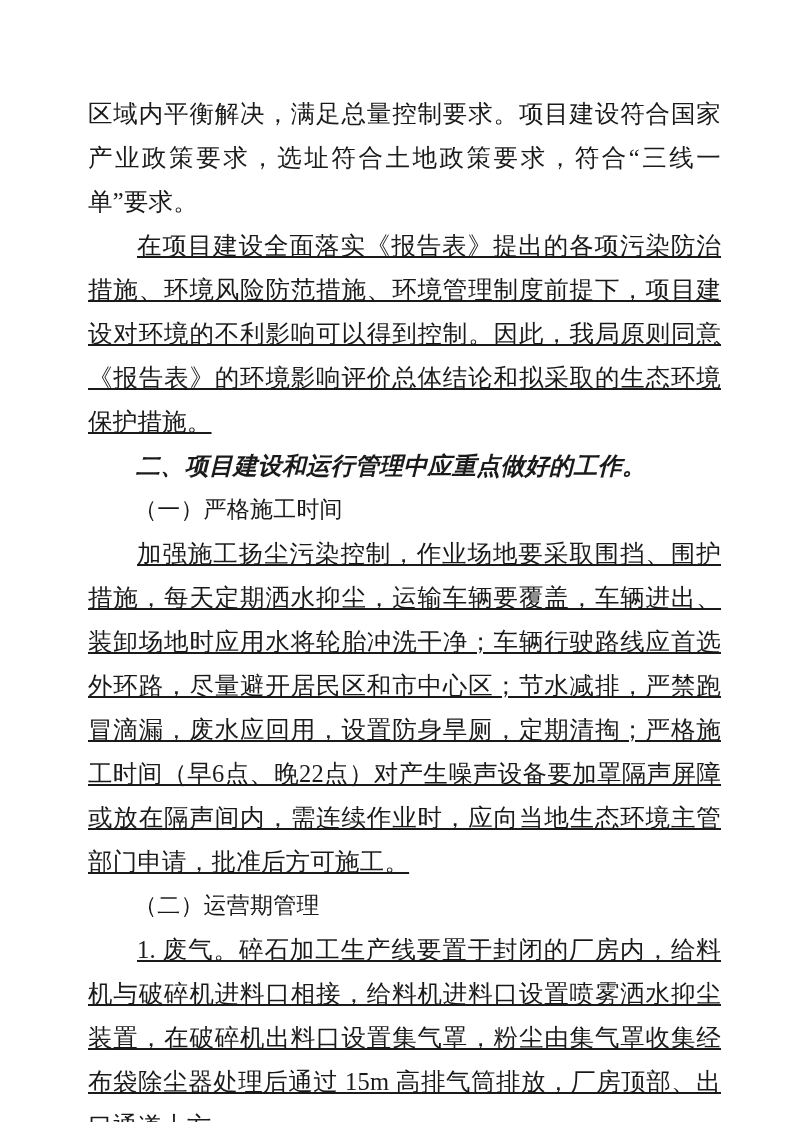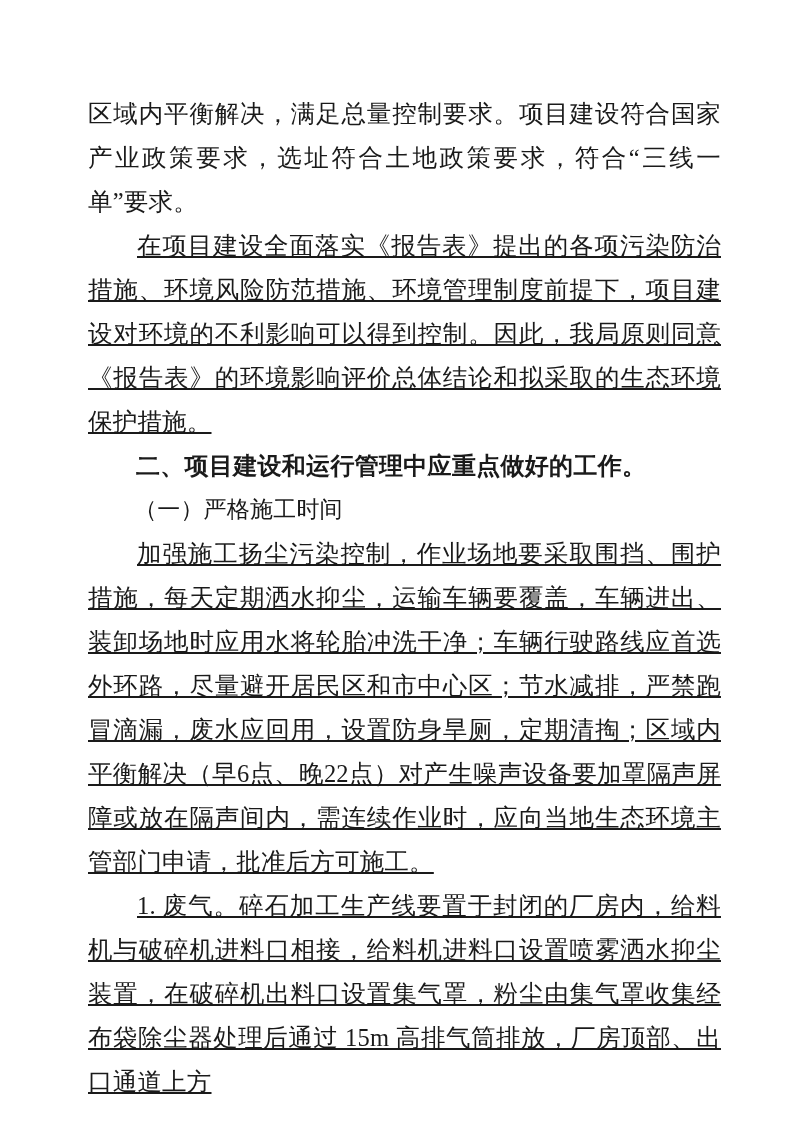--- a/index.html
+++ b/index.html
@@ -40,34 +40,36 @@
   }
   p.noindent {
     text-indent: 0;
   }
   p.heading {
     text-indent: 2em;
     font-weight: bold;
     font-family: "Liberation Sans", "DejaVu Sans", sans-serif;
     font-size: 24px;
     letter-spacing: 0.3px;
+    font-style: italic;
   }
   p.sub-heading {
     text-indent: 2em;
     font-size: 23px;
   }
   .blk {
     margin-bottom: 0;
   }
 </style>
 </head>
 <body>
 
 <div class="page">
   <div class="doc-body">
     <p class="blk noindent">区域内平衡解决，满足总量控制要求。项目建设符合国家产业政策要求，选址符合土地政策要求，符合“三线一单”要求。</p>
     <p class="blk indent">在项目建设全面落实《报告表》提出的各项污染防治措施、环境风险防范措施、环境管理制度前提下，项目建设对环境的不利影响可以得到控制。因此，我局原则同意《报告表》的环境影响评价总体结论和拟采取的生态环境保护措施。</p>
     <p class="blk heading">二、项目建设和运行管理中应重点做好的工作。</p>
     <p class="blk sub-heading">（一）严格施工时间</p>
-    <p class="blk indent">加强施工扬尘污染控制，作业场地要采取围挡、围护措施，每天定期洒水抑尘，运输车辆要覆盖，车辆进出、装卸场地时应用水将轮胎冲洗干净；车辆行驶路线应首选外环路，尽量避开居民区和市中心区；节水减排，严禁跑冒滴漏，废水应回用，设置防身旱厕，定期清掏；区域内平衡解决（早6点、晚22点）对产生噪声设备要加罩隔声屏障或放在隔声间内，需连续作业时，应向当地生态环境主管部门申请，批准后方可施工。</p>
+    <p class="blk indent">加强施工扬尘污染控制，作业场地要采取围挡、围护措施，每天定期洒水抑尘，运输车辆要覆盖，车辆进出、装卸场地时应用水将轮胎冲洗干净；车辆行驶路线应首选外环路，尽量避开居民区和市中心区；节水减排，严禁跑冒滴漏，废水应回用，设置防身旱厕，定期清掏；严格施工时间（早6点、晚22点）对产生噪声设备要加罩隔声屏障或放在隔声间内，需连续作业时，应向当地生态环境主管部门申请，批准后方可施工。</p>
+    <p class="blk sub-heading">（二）运营期管理</p>
     <p class="blk indent">1. 废气。碎石加工生产线要置于封闭的厂房内，给料机与破碎机进料口相接，给料机进料口设置喷雾洒水抑尘装置，在破碎机出料口设置集气罩，粉尘由集气罩收集经布袋除尘器处理后通过 15m 高排气筒排放，厂房顶部、出口通道上方</p>
   </div>
 </div>
 
 </body></html>

